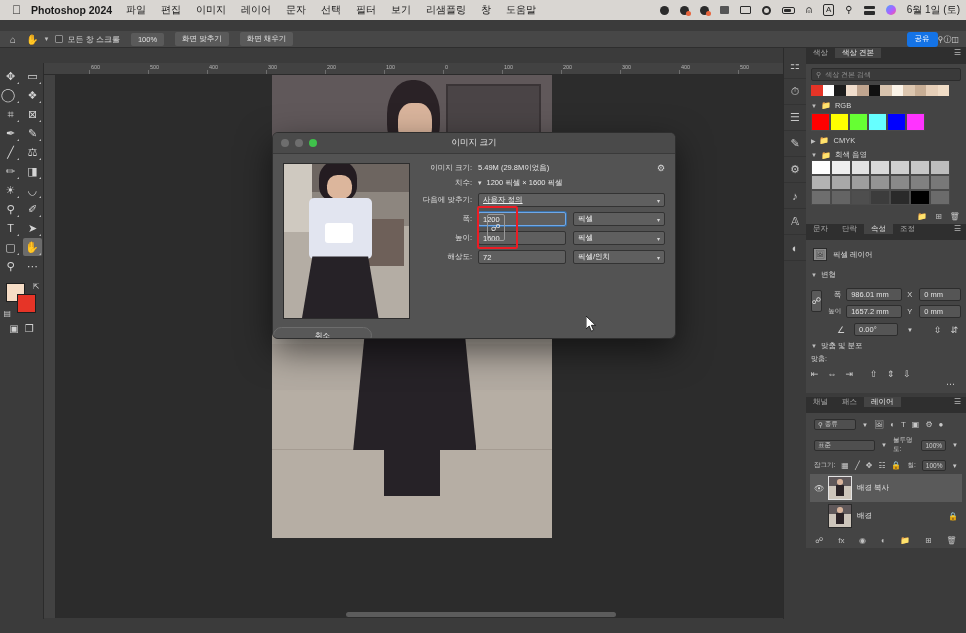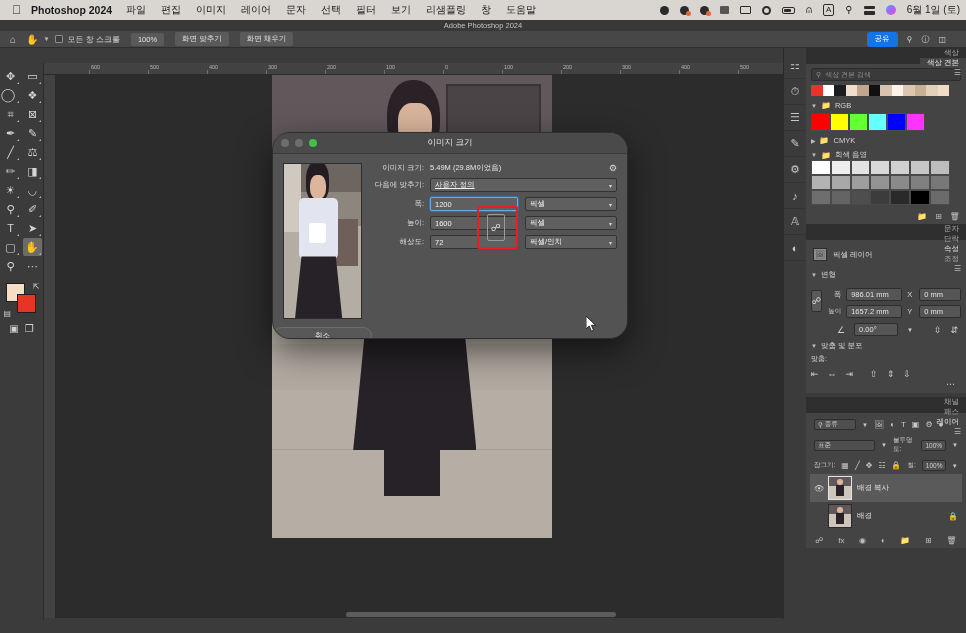--- a/index.html
+++ b/index.html
@@ -53,21 +53,21 @@
   }
   .optbar .home { padding: 0 8px 0 10px; font-size: 10px; color: #d6d6d6; }
   .optbar .tool-ic { font-size: 10px; padding: 0 2px 0 2px; }
   .optbar .chev { font-size: 6px; padding: 0 6px 0 3px; color: #bdbdbd;}
   .optbar .cb { display: flex; align-items: center; gap: 4px; }
   .optbar .cbox { width: 8px; height: 8px; border: 1px solid #8d8d8d; background: #3d3d3d; border-radius: 1px;}
   .optbar .pill {
     background: #5a5a5a; border-radius: 2px; padding: 2px 7px; margin-left: 11px;
     font-size: 7.5px; color: #e0e0e0;
   }
-  .optbar .right-icons { margin-left: auto; display: flex; align-items: center; gap: 9px; padding-right: 20px; }
+  .optbar .right-icons { margin-left: auto; display: flex; align-items: center; padding-right: 7px; }
   .share-btn { background: #1473e6; color: #fff; font-size: 7.5px; border-radius: 3px; padding: 2.5px 8px; }
 
   
   .tabstrip {
     position: absolute; top: 48px; left: 0; width: 806px; height: 15px;
     background: #2c2c2c; display: flex; align-items: stretch;
   }
   .doctab {
     background: #454545; color: #cfcfcf; font-size: 7.5px;
     display: flex; align-items: center; padding: 0 10px; margin-left: 44px;
@@ -157,21 +157,21 @@
     background: #3b3b3b; border-left: 1px solid #2b2b2b;
     display: flex; flex-direction: column; align-items: center; padding-top: 5px; gap: 0;
   }
   .dockcol .di {
     width: 23px; height: 26px; display: flex; align-items: center; justify-content: center;
     font-size: 11px; color: #c8c8c8; border-bottom: 1px solid #333;
   }
 
   
   .rpanels { position: absolute; top: 48px; right: 0; width: 160px; height: 585px; background: #3b3b3b; }
-  .ptabs { display: flex; align-items: flex-end; height: 16px; background: #2f2f2f; flex-direction: column; }
+  .ptabs { display: flex; align-items: flex-start; height: 16px; background: #2f2f2f; }
   .ptab { font-size: 7.5px; color: #aaa; padding: 0 7px; display: flex; align-items: center; }
   .ptab.active { background: #444; color: #e3e3e3; }
   .pmenu { margin-left: auto; font-size: 8px; color: #b9b9b9; padding: 0 5px; display: flex; align-items: center; }
   .pbody { background: #444; padding: 4px 5px; }
   .searchbox {
     background: #3a3a3a; border: 1px solid #2c2c2c; border-radius: 2px;
     height: 13px; display: flex; align-items: center; gap: 4px; padding: 0 4px;
     font-size: 7px; color: #8e8e8e;
   }
   .swatch-row { display: flex; gap: 0px; margin-top: 4px; }
@@ -200,22 +200,22 @@
   .layer-row .eye { font-size: 8px; color: #ddd; width: 9px; }
   .layer-thumb { width: 24px; height: 24px; background: #8b8680; border: 1px solid #2a2a2a; overflow:hidden; position:relative;}
   .layer-thumb.selborder { border: 1px solid #e4e4e4; }
   .layer-name { font-size: 7.5px; color: #e0e0e0; }
   .lock-ic { margin-left: auto; font-size: 8px; color: #c4c4c4; }
   .layer-toolbar { display: flex; align-items: center; gap: 6px; font-size: 8px; color: #c8c8c8; padding: 3px 4px; }
   .smallfield { background:#4f4f4f;border:1px solid #2d2d2d;border-radius:2px;height:11px;font-size:6.5px;color:#cfcfcf;display:flex;align-items:center;padding:0 3px;}
 
   
   .dialog {
-    position: absolute; left: 272px; top: 132px; width: 356px; height: 207px;
-    background: #535353; border-radius: 18px; box-shadow: 0 12px 34px rgba(0,0,0,.55);
+    position: absolute; left: 272px; top: 132px; width: 404px; height: 207px;
+    background: #535353; border-radius: 6px; box-shadow: 0 12px 34px rgba(0,0,0,.55);
     overflow: hidden; border: 1px solid #2e2e2e;
   }
   .dlg-title {
     height: 21px; background: #4a4a4a; display: flex; align-items: center;
     position: relative; border-bottom: 1px solid #3a3a3a;
   }
   .traffic { display: flex; gap: 6px; padding-left: 8px; }
   .traffic i { width: 8px; height: 8px; border-radius: 50%; display: block; }
   .dlg-title .t {
     position: absolute; left: 0; right: 0; text-align: center; font-size: 8.5px; color: #e6e6e6;
@@ -289,23 +289,20 @@
       <span class="batt-ic"></span>
       <span class="ic wifi-ic">⍝</span>
       <span class="abox">A</span>
       <span class="ic">⚲</span>
       <span class="ctrl-ic"></span>
       <span class="siri-ic"></span>
       <span class="clock">6월 1일 (토)</span>
     </span>
   </div>
 
-  <div class="ps-title">
-    <span>Adobe Photoshop 2024</span>
-  </div>
 
   <div class="optbar">
     <span class="home">⌂</span>
     <span class="tool-ic">✋</span>
     <span class="chev">▼</span>
     <span class="cb">
       <span class="cbox"></span>
       <span>모든 창 스크롤</span>
     </span>
     <span class="pill">100%</span>
@@ -681,20 +678,25 @@
         <span style="position:absolute;left:33%;top:38%;width:22%;height:13%;background:#ffffff;border-radius:3px;"></span>
         <span style="position:absolute;left:14%;top:60%;width:62%;height:42%;background:#262227;clip-path:polygon(14% 0%,86% 0%,100% 100%,0% 100%);"></span>
       </div>
       <div class="form">
         <div class="frow">
           <span class="flabel">이미지 크기:</span>
           <span class="fvalue">5.49M (29.8M이었음)</span>
           <span class="gear">⚙</span>
         </div>
         <div class="frow">
+          <span class="flabel">치수:</span>
+          <span style="font-size:7px;margin-right:5px;">▾</span>
+          <span class="fvalue">1200 픽셀 × 1600 픽셀</span>
+        </div>
+        <div class="frow">
           <span class="flabel">다음에 맞추기:</span>
           <span class="select" style="flex:1;text-decoration:underline;">
             <span>사용자 정의</span>
             <span class="cv">▾</span>
           </span>
         </div>
         <div class="frow">
           <span class="flabel">폭:</span>
           <span class="input focus" style="width:88px;">1200</span>
           <span class="select" style="width:92px;margin-left:7px;">

